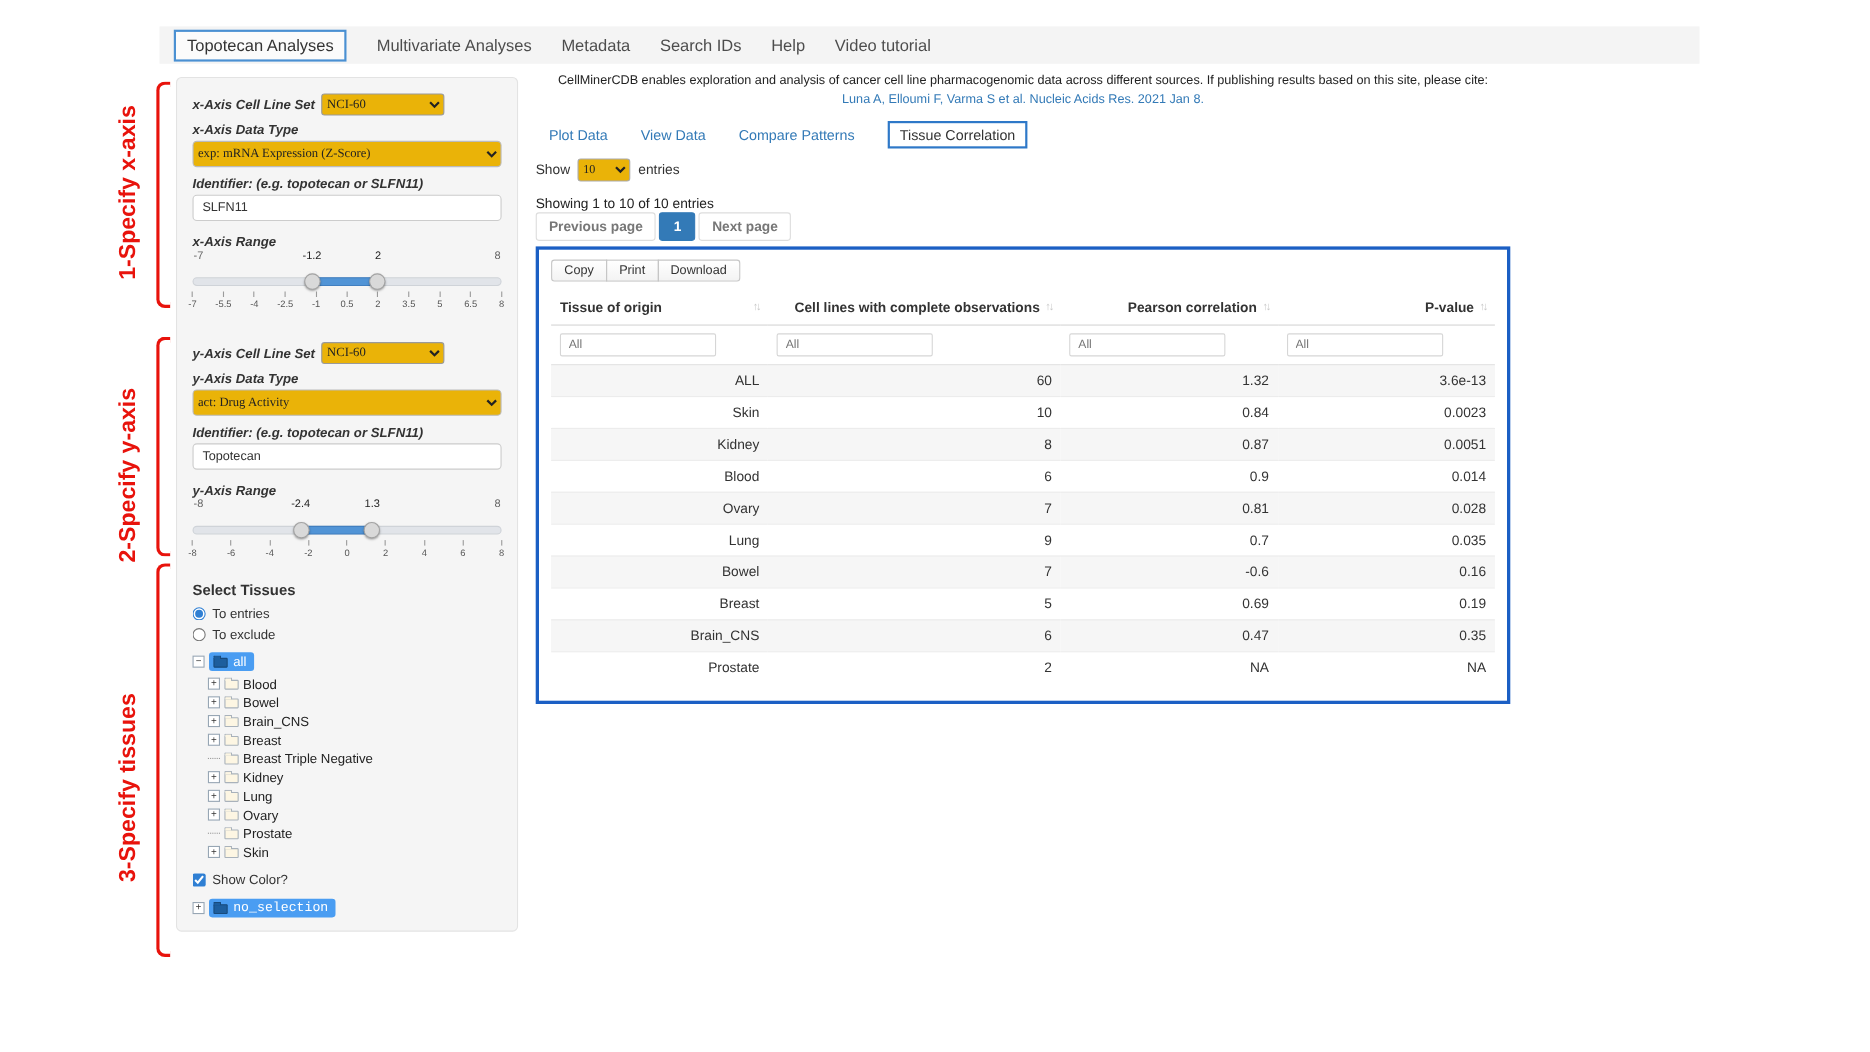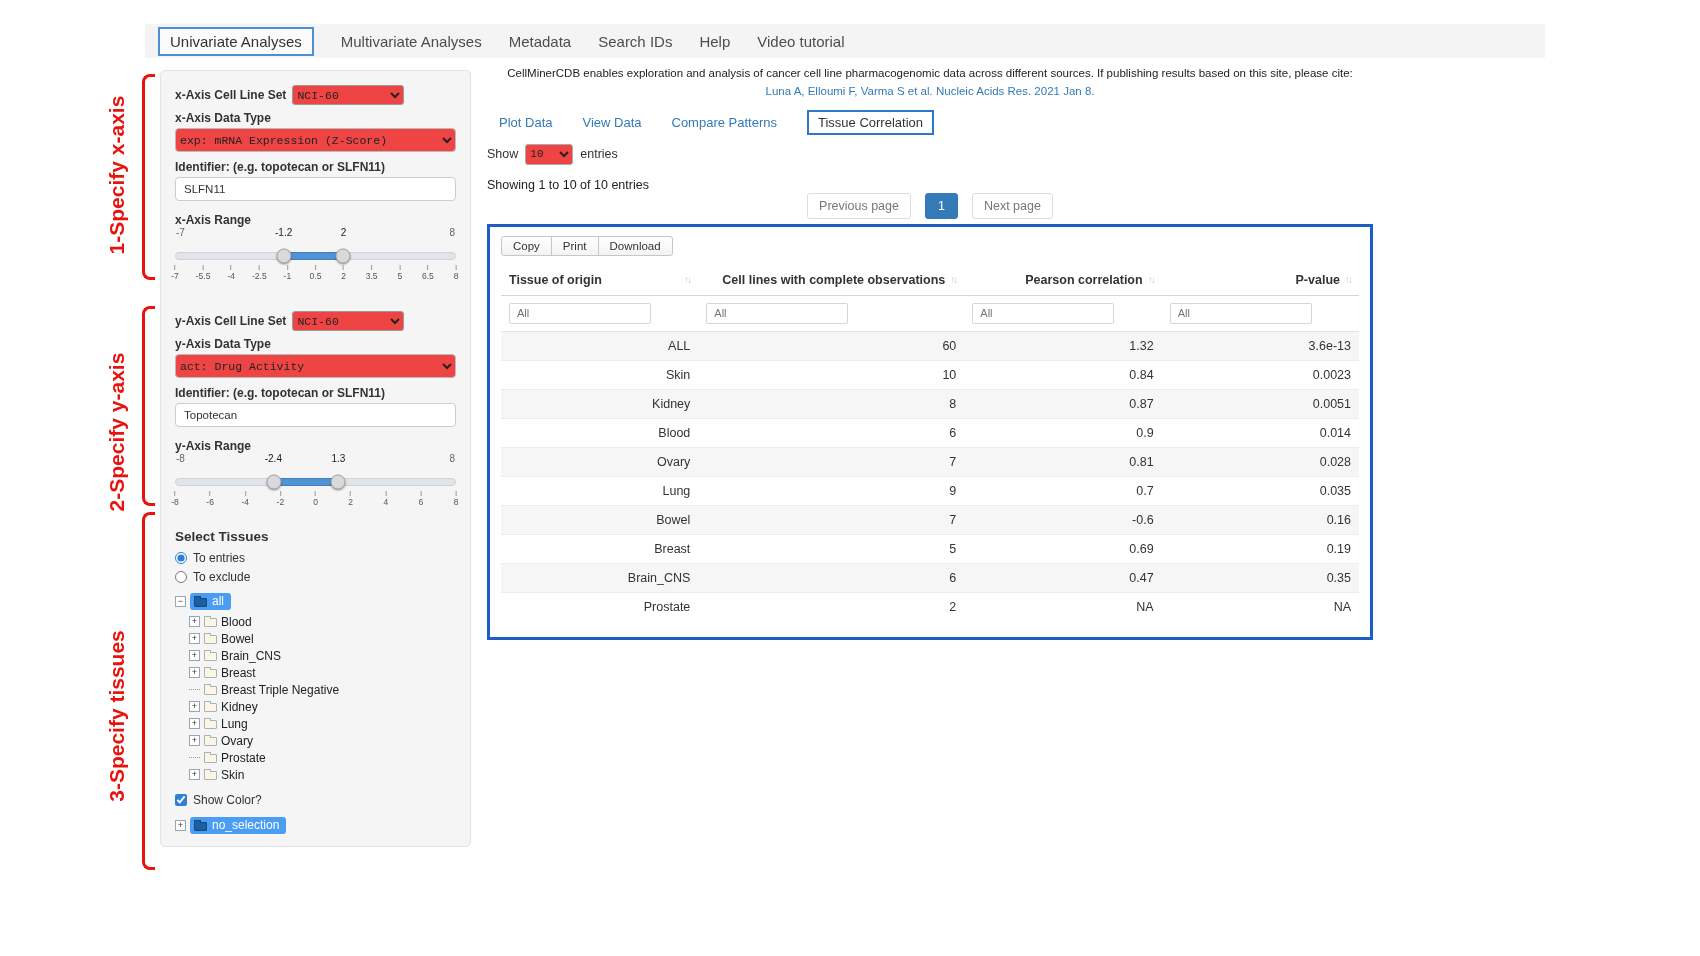--- a/index.html
+++ b/index.html
@@ -39,26 +39,26 @@
   .b1 { left:142px; top:74px;  height:206px; }
   .b2 { left:142px; top:306px; height:200px; }
   .b3 { left:142px; top:512px; height:358px; }
 
   
   .sidebar {
     position:absolute; left:160px; top:70px; width:311px; min-height:758px;
     background:#f5f5f5; border:1px solid #e3e3e3; border-radius:5px;
     padding:14px 14px 12px; font-size:12px;
   }
-  .field-label { font-weight:bold; font-size:12px; color:#333; display:block; margin-bottom:3px; }
+  .field-label { font-weight:bold; font-size:12px; color:#333; display:block; margin-bottom:3px;font-style:italic; }
   .inline-row { display:flex; align-items:center; gap:6px; margin-bottom:6px; }
   .inline-row .field-label { margin-bottom:0; }
   select {
-    font-family:Liberation Mono, monospace; font-size:11.5px; height:20px;
-    border:1px solid #9a9a9a; border-radius:3px; background:#ef4444; color:#222;
+    font-family:Liberation Serif, serif; font-size:11.5px; height:20px;
+    border:1px solid #9a9a9a; border-radius:3px; background:#eab308; color:#222;
   }
   select.small { width:112px; }
   select.full { width:100%; height:24px; border:1px solid #bbb; border-radius:4px; margin-bottom:8px; }
   input.text {
     width:100%; height:24px; border:1px solid #ccc; border-radius:4px;
     padding:0 8px; font-size:11.5px; background:#fff; font-family:inherit; color:#333;
     margin-bottom:10px;
   }
   .range-label { margin-top:2px; margin-bottom:0; }
 
@@ -122,35 +122,35 @@
     background:inherit; border:1px solid #a9b2bb; border-bottom:none; border-radius:1px 1px 0 0;
   }
   .folder-blue { background:#1d5e9e; border-color:#174a7c; }
   .folder-blue::before { border-color:#174a7c; }
   .tree-chip {
     display:inline-flex; align-items:center; gap:5px;
     background:#4a9df2; border-radius:3px; padding:1px 7px 2px 4px;
     color:#fff; font-size:12px; cursor:pointer;
   }
   .tree-label { font-size:12px; color:#222; }
-  .no-selection-row { margin-top:10px; }
+  .no-selection-row { margin-top:10px;font-family:Liberation Mono, monospace; }
 
   
   .main { position:absolute; left:487px; top:66px; width:886px; }
   .citation { text-align:center; font-size:11.5px; color:#222; line-height:1.35; }
   .citation-link { text-align:center; font-size:11.5px; color:#337ab7; margin-top:3px; cursor:pointer; }
   .subtabs { display:flex; gap:30px; align-items:center; margin:13px 0 0 12px; font-size:13px; }
   .subtab { color:#337ab7; cursor:pointer; white-space:nowrap; }
   .subtab.active {
     color:#333; border:2px solid #2e78c8; padding:3px 9px; background:#fff;
   }
   .show-row { display:flex; align-items:center; gap:7px; font-size:12.5px; margin-top:9px; }
   .show-row select { width:48px; height:21px; font-size:11px; border:1px solid #aaa; }
   .showing { font-size:12.5px; margin-top:13px; color:#222; }
-  .pagination { display:flex; justify-content:center; gap:14px; margin-top:1px; }
+  .pagination { display:flex; justify-content:flex-start; gap:3px; margin-top:1px;font-weight:bold; }
   .page-btn {
     font-size:12.5px; color:#777; border:1px solid #ddd; background:#fff;
     padding:5px 11px; border-radius:3px; cursor:pointer; white-space:nowrap;
   }
   .page-btn.num { background:#337ab7; border-color:#337ab7; color:#fff; padding:5px 12px; }
 
   .table-box {
     border:3px solid #1b5fc4; margin-top:5px; background:#fff;
     padding:9px 11px 16px;
   }
@@ -191,21 +191,21 @@
 <div class="page">
 
   <div class="annot annot1">1-Specify x-axis</div>
   <div class="annot annot2">2-Specify y-axis</div>
   <div class="annot annot3">3-Specify tissues</div>
   <div class="bracket b1"></div>
   <div class="bracket b2"></div>
   <div class="bracket b3"></div>
 
   <nav class="topnav">
-    <span class="tab active">Univariate Analyses</span>
+    <span class="tab active">Topotecan Analyses</span>
     <span class="tab">Multivariate Analyses</span>
     <span class="tab">Metadata</span>
     <span class="tab">Search IDs</span>
     <span class="tab">Help</span>
     <span class="tab">Video tutorial</span>
   </nav>
 
   <aside class="sidebar">
 
     

